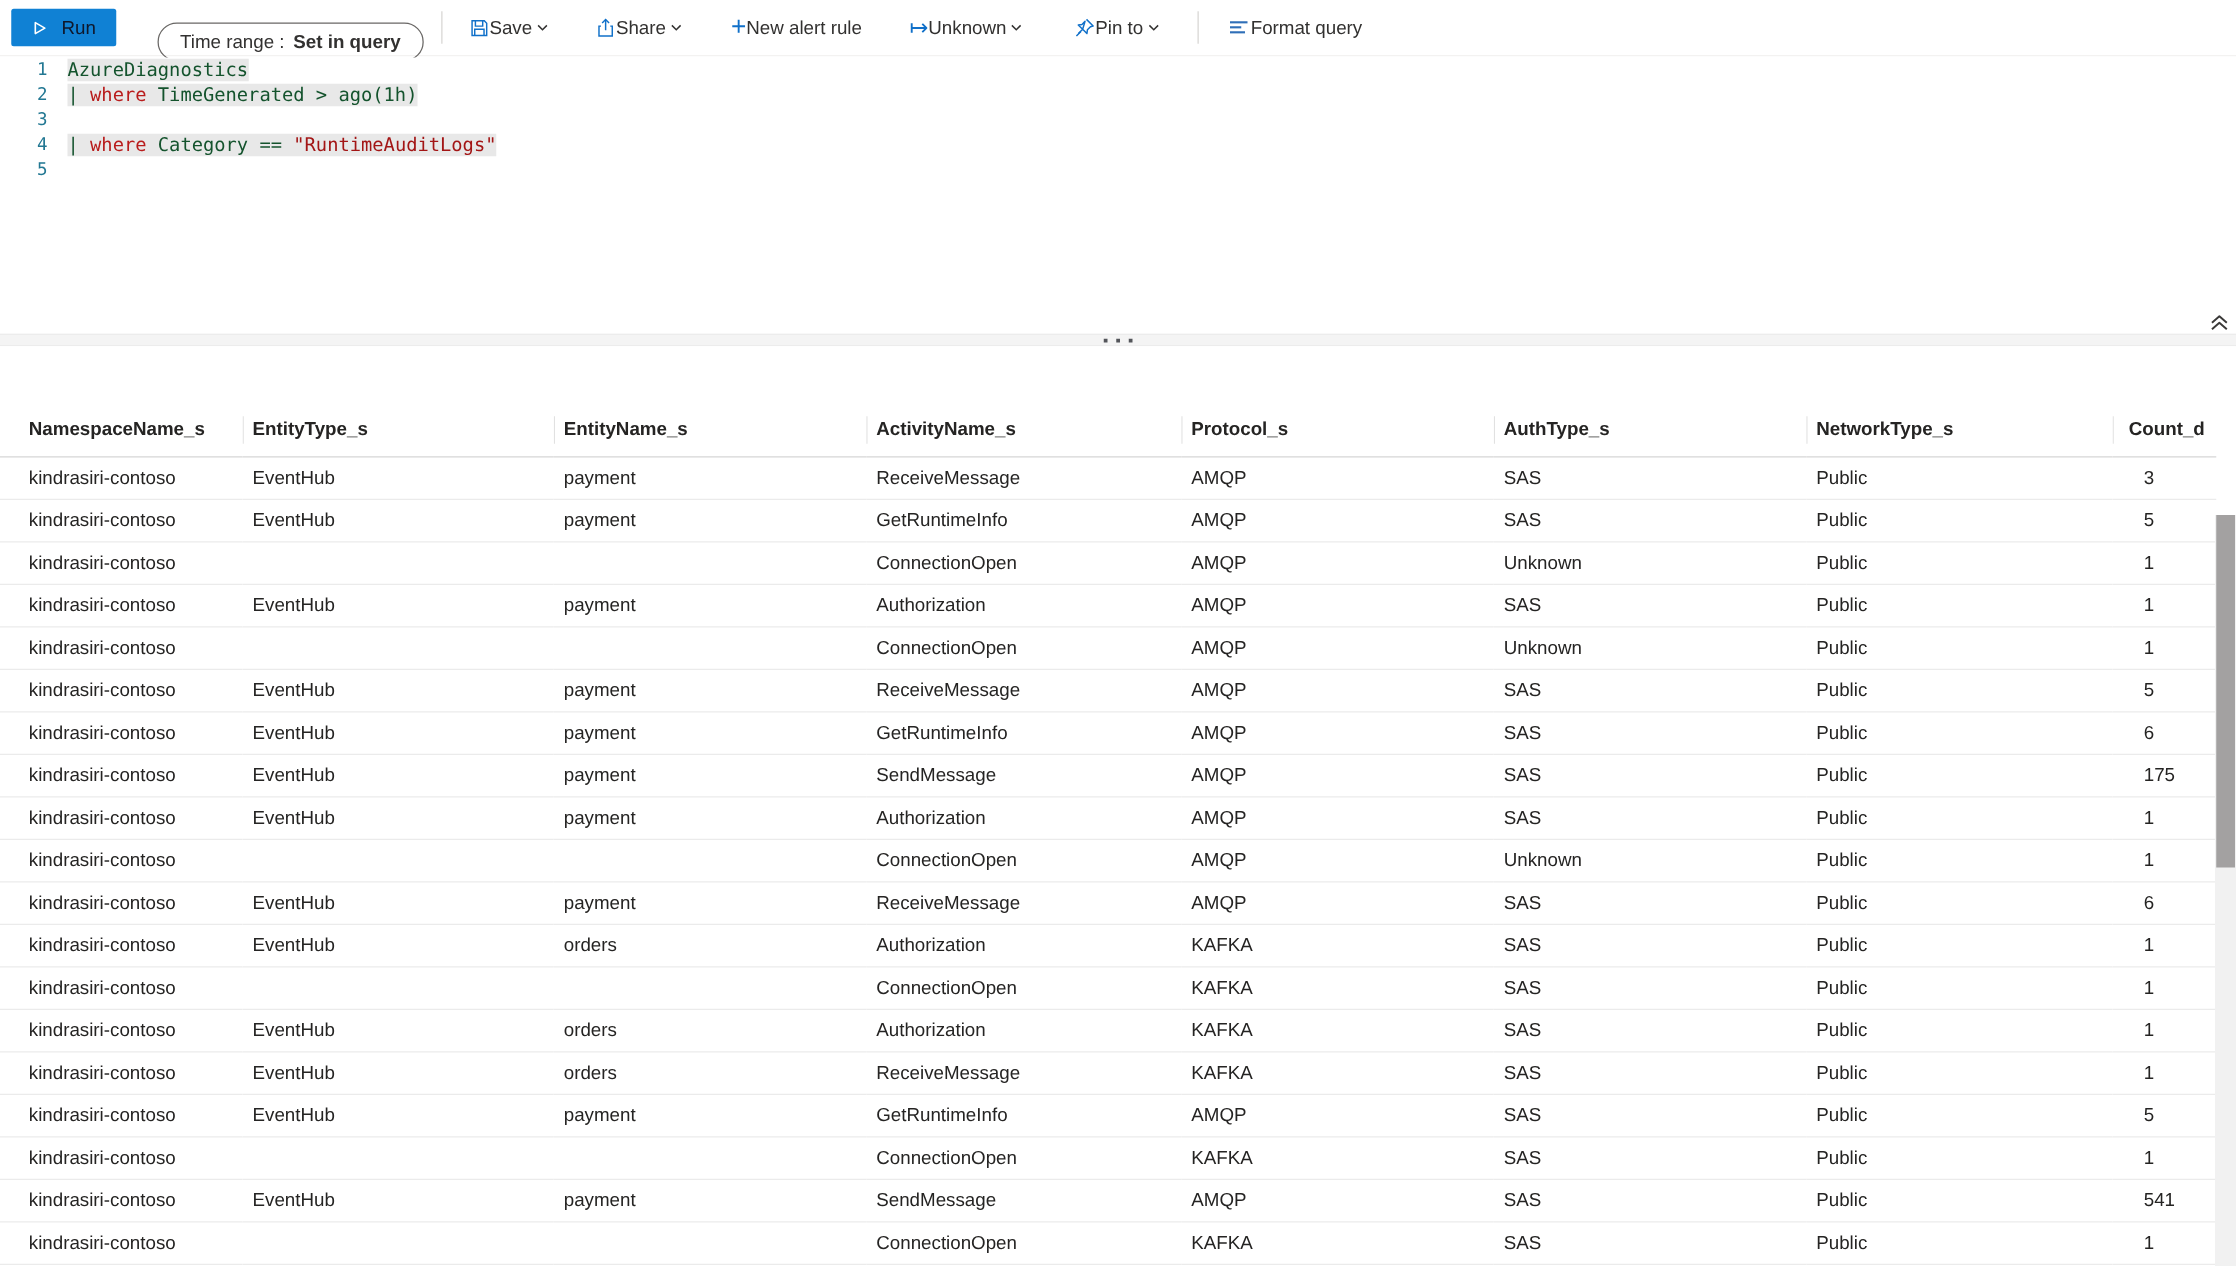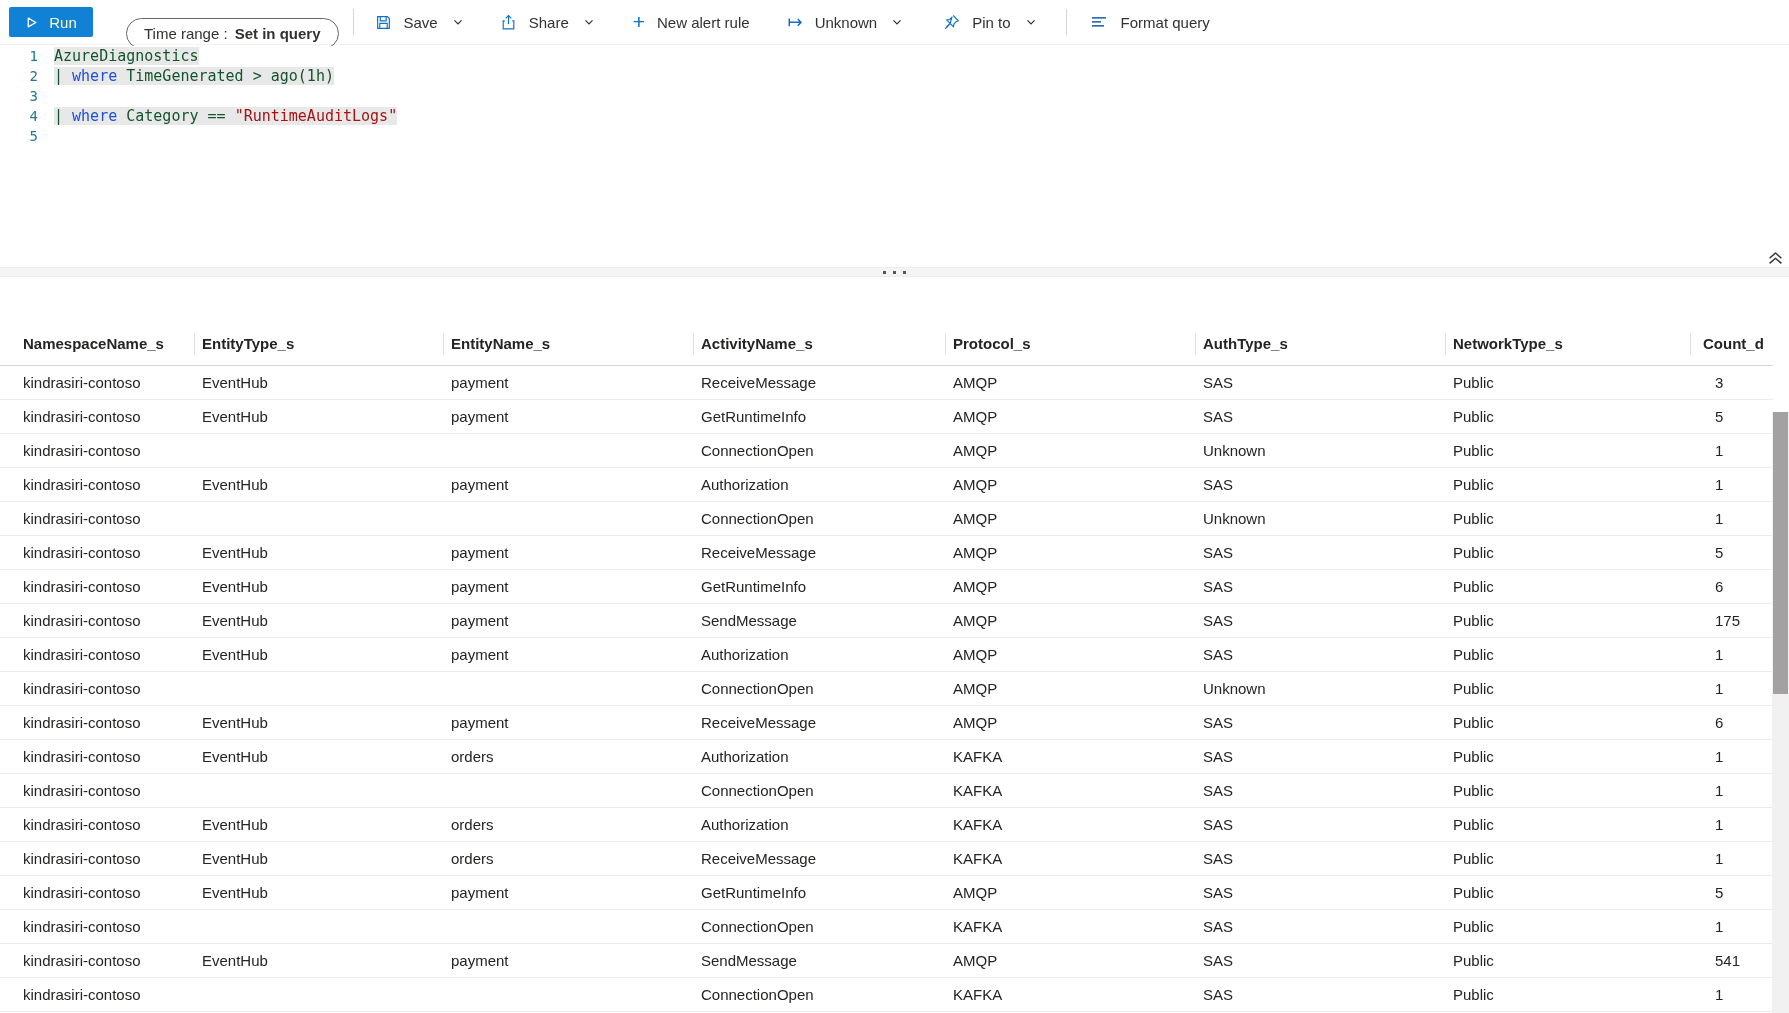--- a/index.html
+++ b/index.html
@@ -9,47 +9,47 @@
     background:#fff; font-family:"Liberation Sans", sans-serif; color:#323130;
   }
 
   
   .toolbar {
     position:absolute; top:0; left:0; right:0; height:45px;
     display:flex; align-items:center; padding-left:9px;
     border-bottom:1px solid #f3f2f1; background:#fff;
   }
   .btn-run {
-    width:84px; height:30px; background:#1081d4; color:#fef9c3; border-radius:2px;
+    width:84px; height:30px; background:#1081d4; color:#0f172a; border-radius:2px;
     display:flex; align-items:center; justify-content:center; gap:11px;
     font-size:15px; cursor:pointer;
   }
   .pill {
     margin-left:33px; height:31px; border:1px solid #696765; border-radius:16px;
     display:flex; align-items:center; padding:0 17px; gap:7px; font-size:15px;
     cursor:pointer; white-space:nowrap;margin-top:22px;
   }
   .pill .pill-value { font-weight:700; }
   .tsep { width:1px; height:26px; background:#d8d6d4; margin:0 10px 0 14px; }
   .tool-item {
-    display:flex; align-items:center; gap:12px; padding:0 11px; height:34px;
+    display:flex; align-items:center; gap:0; padding:0 11px; height:34px;
     font-size:15px; color:#323130; cursor:pointer; white-space:nowrap;
   }
   .tool-item .plus { color:#1070c9; font-size:21px; font-weight:400; line-height:1; margin-top:-2px; }
   .tool-item .mapsto { color:#1070c9; font-size:18px; line-height:1; }
   .chev { margin-left:2px; display:inline-flex; }
 
   
   .editor { position:absolute; top:46px; left:0; right:0; height:221px; background:#fff; cursor:text; }
   .code-line { display:flex; height:20px; line-height:20px; font-family:"DejaVu Sans Mono", monospace; }
   .ln { width:38px; text-align:right; color:#237893; font-size:14px; flex:none; }
   .code-content { margin-left:16px; font-size:15px; white-space:pre; }
   .hl { background:#e8e8e8; }
   .tok-plain { color:#14532d; }
-  .tok-kw { color:#1d4ed8; }
+  .tok-kw { color:#b91c1c; }
   .tok-str { color:#a31515; }
 
   
   .collapse-btn { position:absolute; top:246px; right:3px; width:22px; height:22px; display:flex; align-items:center; justify-content:center; cursor:pointer; }
 
   
   .splitter {
     position:absolute; top:267px; left:0; width:1789px; height:10px;
     background:#f4f4f4; border-top:1px solid #ececec; border-bottom:1px solid #ececec;
     display:flex; align-items:center; justify-content:center; gap:7px; cursor:row-resize;

